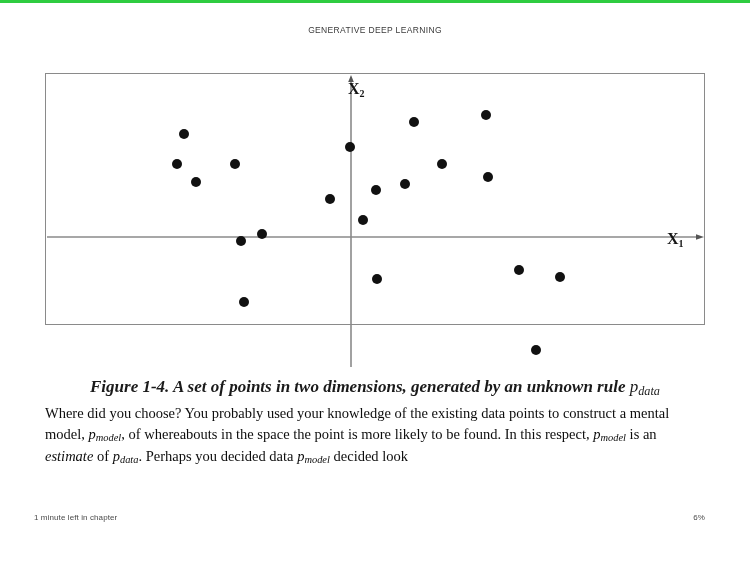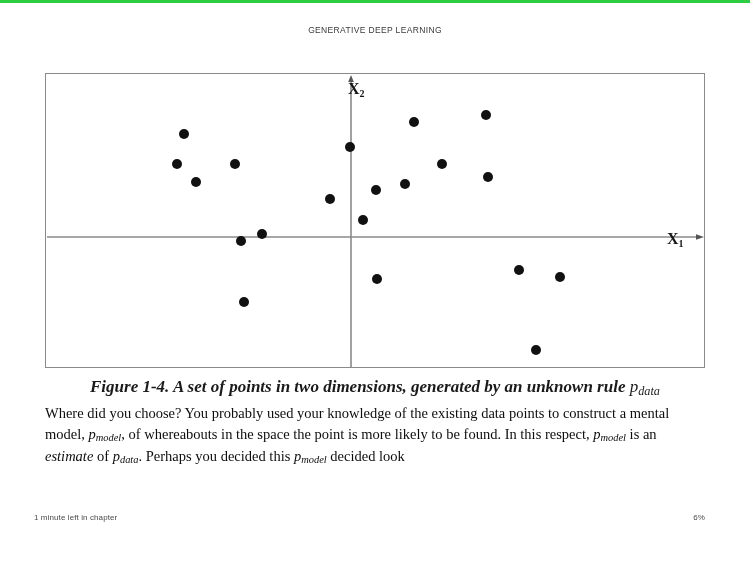--- a/index.html
+++ b/index.html
@@ -36,21 +36,21 @@
     letter-spacing: 0.35px;
     color: #3a3a3a;
   }
 
   
   #figure-frame {
     position: absolute;
     left: 45px;
     top: 73px;
     width: 660px;
-    height: 295px;
+    height: 252px;
     border: 1.5px solid #8a8a8a;
     background: #ffffff;
     box-sizing: border-box;
   }
   #plot-area {
     position: absolute;
     left: 0; top: 0;
     width: 100%;
     height: 100%;
   }
@@ -187,18 +187,18 @@
     </svg>
     <div class="axis-label" id="label-x2"><span>X</span><sub>2</sub></div>
     <div class="axis-label" id="label-x1"><span>X</span><sub>1</sub></div>
   </div>
 </div>
 
 <div id="figure-caption"><span>Figure 1-4. A set of points in two dimensions, generated by an unknown rule </span><span class="mathvar"><span>p</span><sub>data</sub></span></div>
 
 <div id="body-copy"><span>Where did you choose? You probably used your knowledge of the existing data points to</span>
   <span>construct a mental model, </span><span class="mathvar"><span>p</span><sub>model</sub></span><span>, of whereabouts in the space the point is more likely to be</span>
-  <span>found. In this respect, </span><span class="mathvar"><span>p</span><sub>model</sub></span><span> is an </span><em>estimate</em><span> of </span><span class="mathvar"><span>p</span><sub>data</sub></span><span>. Perhaps you decided this </span><span class="mathvar"><span>p</span><sub>model</sub></span><span> decided look</span></div>
+  <span>found. In this respect, </span><span class="mathvar"><span>p</span><sub>model</sub></span><span> is an </span><em>estimate</em><span> of </span><span class="mathvar"><span>p</span><sub>data</sub></span><span>. Perhaps you decided data </span><span class="mathvar"><span>p</span><sub>model</sub></span><span> decided look</span></div>
 
 <div id="footer">
   <div id="time-left">1 minute left in chapter</div>
   <div id="percent-complete">6%</div>
 </div>
 
 </body></html>

